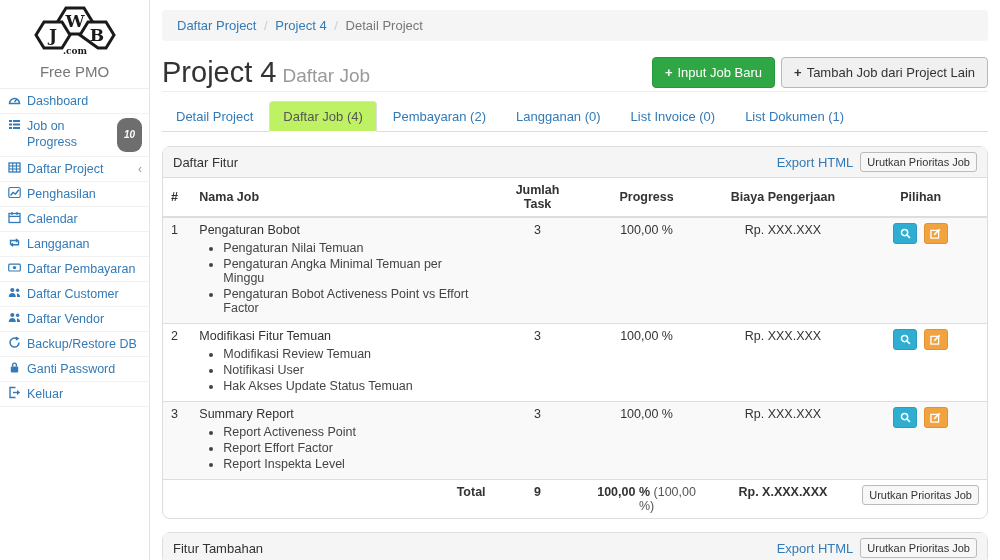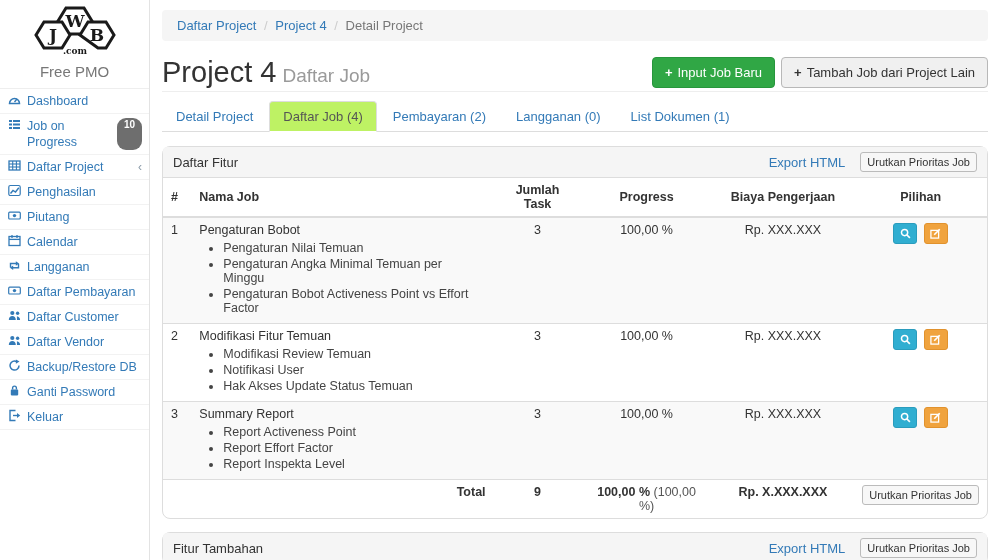--- a/index.html
+++ b/index.html
@@ -17,21 +17,21 @@
   .brand .appname { color:#777; font-size:15px; margin-top:4px;text-align:center; }
   .menu { border-top:1px solid #eee; }
   .menu-item {
     display:flex; gap:6px;
     padding:4px 7px; border-bottom:1px solid #f2f2f2;
     color:#337ab7; cursor:pointer; font-size:12.5px; line-height:16px;
   }
   .menu-item .micon { width:14px; flex:0 0 14px; display:inline-flex; justify-content:center; }
   .badge {
     margin-left:auto; background:#6e6e6e; color:#fff; font-size:10px;
-    border-radius:9px; padding:2px 7px; line-height:10px; font-weight:bold;
+    border-radius:9px; padding:12px 7px; line-height:10px; font-weight:bold;font-style:italic;
   }
   .chev { margin-left:auto; color:#8a9aa8; font-size:12px; }
 
   
   .main { flex:1; padding:10px 12px 0 12px; background:#fff; }
 
   .breadcrumb {
     background:#f5f5f5; border-radius:4px; padding:8px 15px;
     color:#999; font-size:13px; margin-bottom:13px;
   }
@@ -61,21 +61,21 @@
   }
   .tab.active { background:#bef264; border-color:#ddd; border-bottom:1px solid #fff; color:#555; }
 
   
   .panel { border:1px solid #ddd; border-radius:8px; margin-bottom:13px; background:#fff; }
   .panel-heading {
     background:#f5f5f5; border-bottom:1px solid #ddd; border-radius:4px 4px 0 0;
     padding:5px 10px; display:flex; align-items:center;
   }
   .panel-title { font-size:13px; color:#333; }
-  .panel-tools { margin-left:auto; display:flex; align-items:center; gap:15px; }
+  .panel-tools { margin-left:auto; display:flex; align-items:center; gap:7px; }
   .link { color:#337ab7; text-decoration:none; font-size:13px; cursor:pointer; }
   .btn-xs {
     font-size:11px; padding:2px 6px; border-radius:3px; cursor:pointer;
     background:#f7f7f7; border:1px solid #bbb; color:#333; line-height:14px; white-space:nowrap;
   }
 
   table.tbl { width:100%; border-collapse:collapse; font-size:12.5px; }
   .tbl th { padding:5px 8px; border-bottom:2px solid #ddd; font-weight:bold; text-align:center; }
   .tbl th.l { text-align:left; }
   .tbl td { padding:5px 8px; border-top:1px solid #ddd; vertical-align:top; text-align:center; }
@@ -160,29 +160,20 @@
             <svg width="13" height="13" viewBox="0 0 13 13">
               <rect x="0.8" y="1.5" width="11.4" height="10" rx="1.5" fill="none" stroke="#337ab7" stroke-width="1.2"></rect>
               <polyline points="2.5,9.5 5,6.5 7.5,8 10.8,3.8" fill="none" stroke="#337ab7" stroke-width="1.4"></polyline>
             </svg>
           </span>
         <span>Penghasilan</span>
       </div>
       <div class="menu-item">
         <span class="micon">
             <svg width="13" height="13" viewBox="0 0 13 13">
-              <rect x="0.7" y="3.2" width="11.6" height="6.8" rx="1" fill="none" stroke="#337ab7" stroke-width="1.2"></rect>
-              <circle cx="6.5" cy="6.6" r="1.7" fill="#337ab7"></circle>
-            </svg>
-          </span>
-        <span>Piutang</span>
-      </div>
-      <div class="menu-item">
-        <span class="micon">
-            <svg width="13" height="13" viewBox="0 0 13 13">
               <rect x="1" y="2.5" width="11" height="9" fill="none" stroke="#337ab7" stroke-width="1.3"></rect>
               <line x1="4" y1="1" x2="4" y2="4" stroke="#337ab7" stroke-width="1.3"></line>
               <line x1="9" y1="1" x2="9" y2="4" stroke="#337ab7" stroke-width="1.3"></line>
               <line x1="1" y1="5.4" x2="12" y2="5.4" stroke="#337ab7" stroke-width="1.3"></line>
             </svg>
           </span>
         <span>Calendar</span>
       </div>
       <div class="menu-item">
         <span class="micon">
@@ -281,20 +272,21 @@
           <span>Tambah Job dari Project Lain</span>
         </button>
       </div>
     </div>
 
     <div class="tabs">
       <div class="tab">Detail Project</div>
       <div class="tab active">Daftar Job (4)</div>
       <div class="tab">Pembayaran (2)</div>
       <div class="tab">Langganan (0)</div>
+      <div class="tab">List Invoice (0)</div>
       <div class="tab">List Dokumen (1)</div>
     </div>
 
     <section class="panel">
       <div class="panel-heading">
         <span class="panel-title">Daftar Fitur</span>
         <span class="panel-tools">
           <a class="link">Export HTML</a>
           <button class="btn-xs">Urutkan Prioritas Job</button>
         </span>

